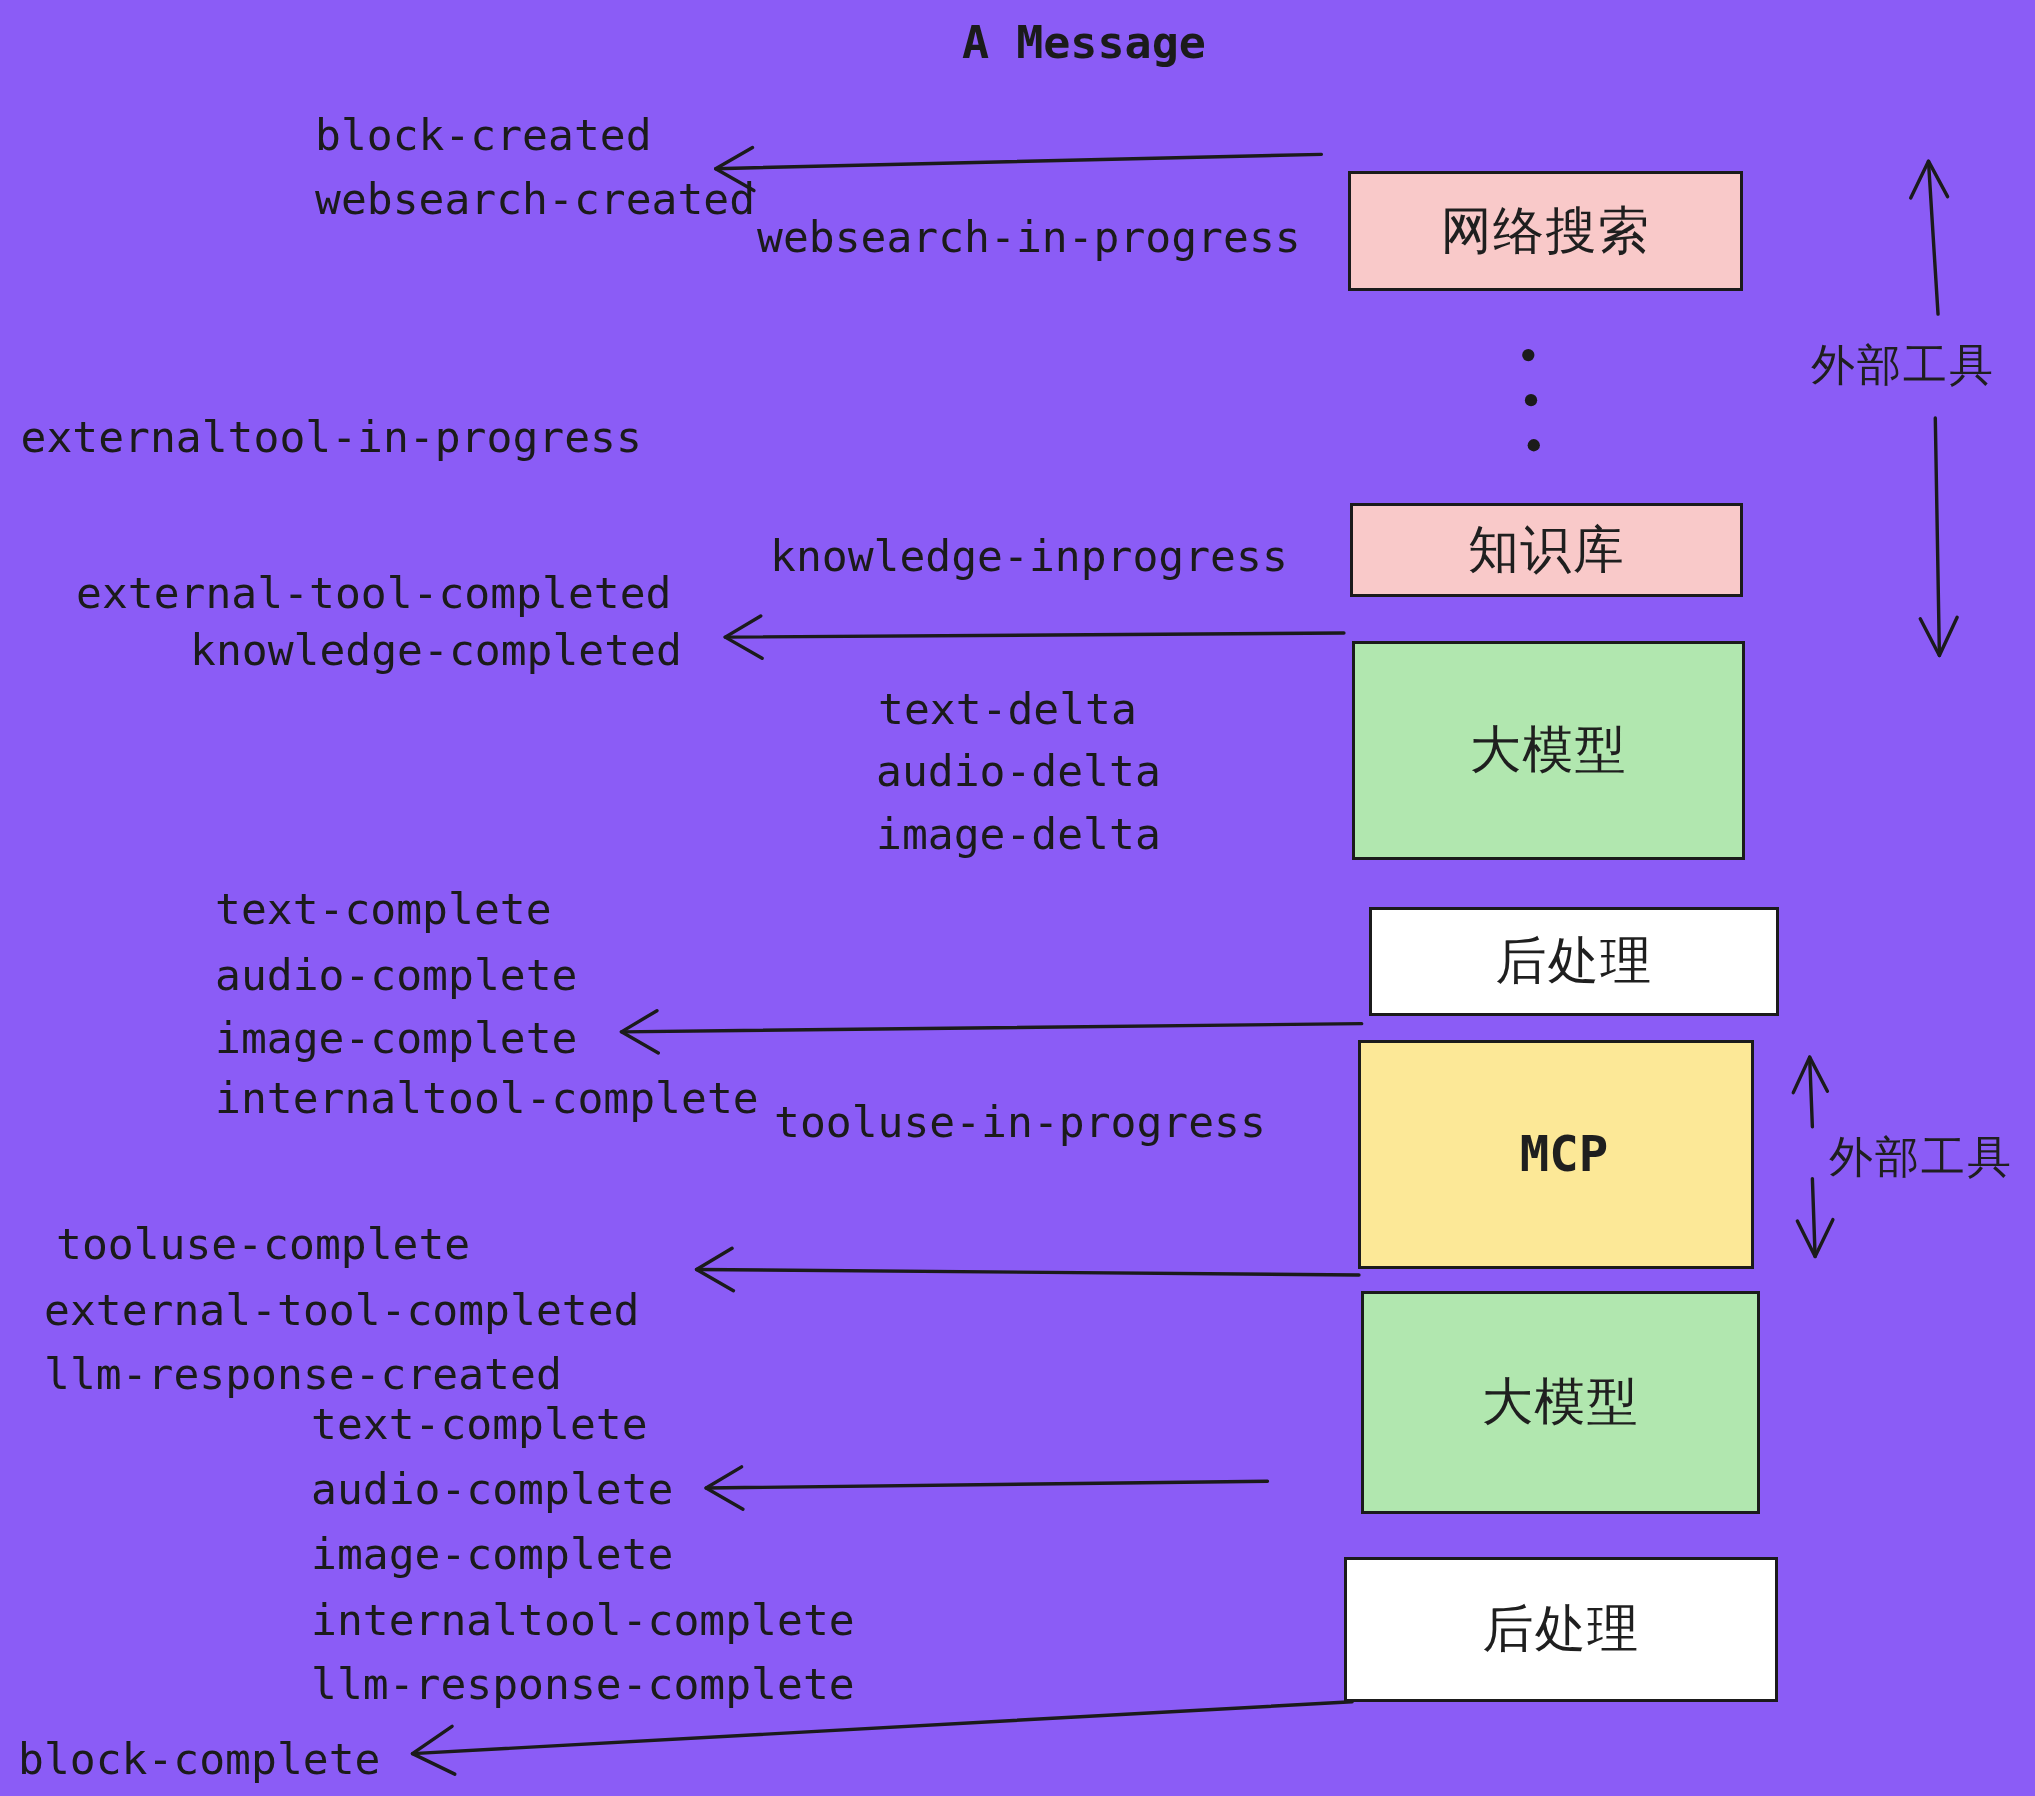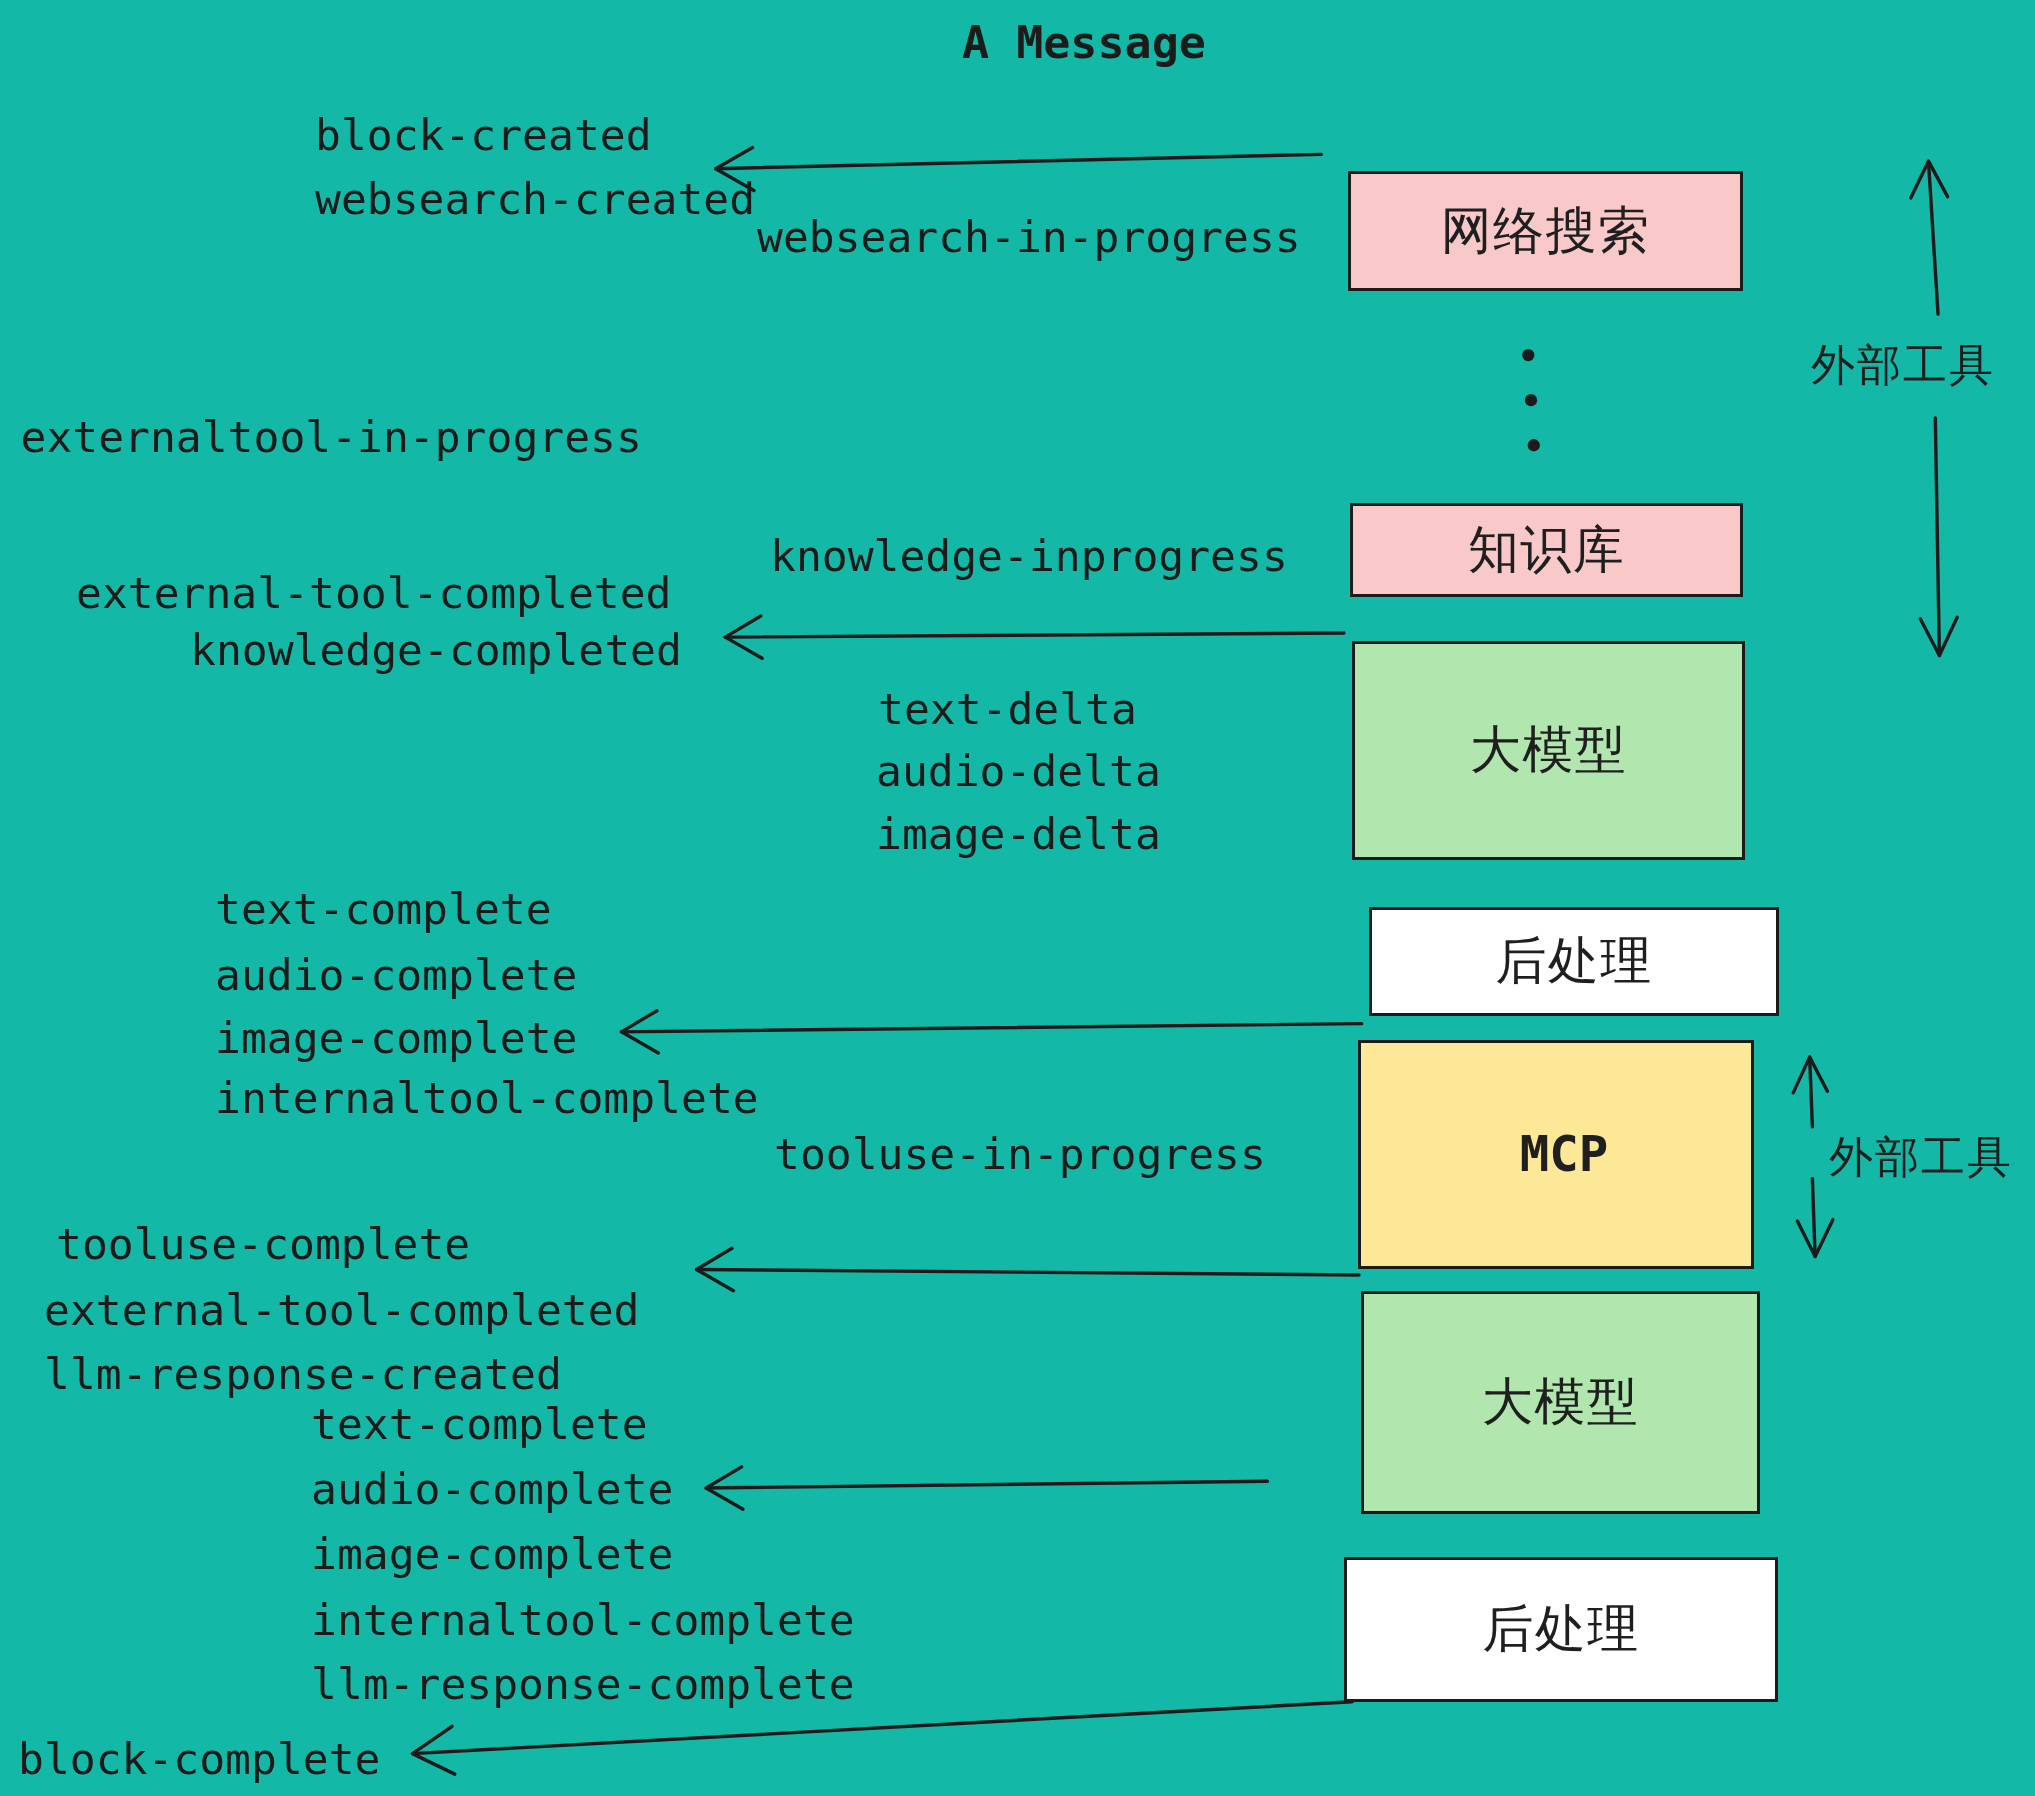--- a/index.html
+++ b/index.html
@@ -4,21 +4,21 @@
 <style>
   html, body {
     margin: 0;
     padding: 0;
     background: #ffffff;
   }
   .stage {
     position: relative;
     width: 2035px;
     height: 1796px;
-    background: #14b8a6;
+    background: #8b5cf6;
     overflow: hidden;
     font-family: "DejaVu Sans Mono", monospace;
     color: #1b1b1b;
   }
   .arrow-layer {
     position: absolute;
     left: 0; top: 0;
     width: 2035px; height: 1796px;
   }
   .evt {
@@ -171,21 +171,21 @@
   <div class="evt" style="left:770px; top:529px;">knowledge-inprogress</div>
   <div class="evt" style="left:76px;  top:566px;">external-tool-completed</div>
   <div class="evt" style="left:190px;  top:623px;">knowledge-completed</div>
   <div class="evt" style="left:878px; top:682px;">text-delta</div>
   <div class="evt" style="left:876px; top:744px;">audio-delta</div>
   <div class="evt" style="left:876px; top:807px;">image-delta</div>
   <div class="evt" style="left:215px;  top:882px;">text-complete</div>
   <div class="evt" style="left:215px;  top:948px;">audio-complete</div>
   <div class="evt" style="left:215px;  top:1011px;">image-complete</div>
   <div class="evt" style="left:215px;  top:1071px;">internaltool-complete</div>
-  <div class="evt" style="left:774px; top:1127px;text-align:center;">tooluse-in-progress</div>
+  <div class="evt" style="left:774px; top:1095px;text-align:center;">tooluse-in-progress</div>
   <div class="evt" style="left:44px;   top:1217px;margin-left:12px;">tooluse-complete</div>
   <div class="evt" style="left:44px;   top:1283px;">external-tool-completed</div>
   <div class="evt" style="left:44px;   top:1347px;">llm-response-created</div>
   <div class="evt" style="left:311px;  top:1397px;">text-complete</div>
   <div class="evt" style="left:311px;  top:1462px;">audio-complete</div>
   <div class="evt" style="left:311px;  top:1527px;">image-complete</div>
   <div class="evt" style="left:311px;  top:1593px;">internaltool-complete</div>
   <div class="evt" style="left:311px;  top:1657px;">llm-response-complete</div>
   <div class="evt" style="left:18px;   top:1732px;">block-complete</div>
 

